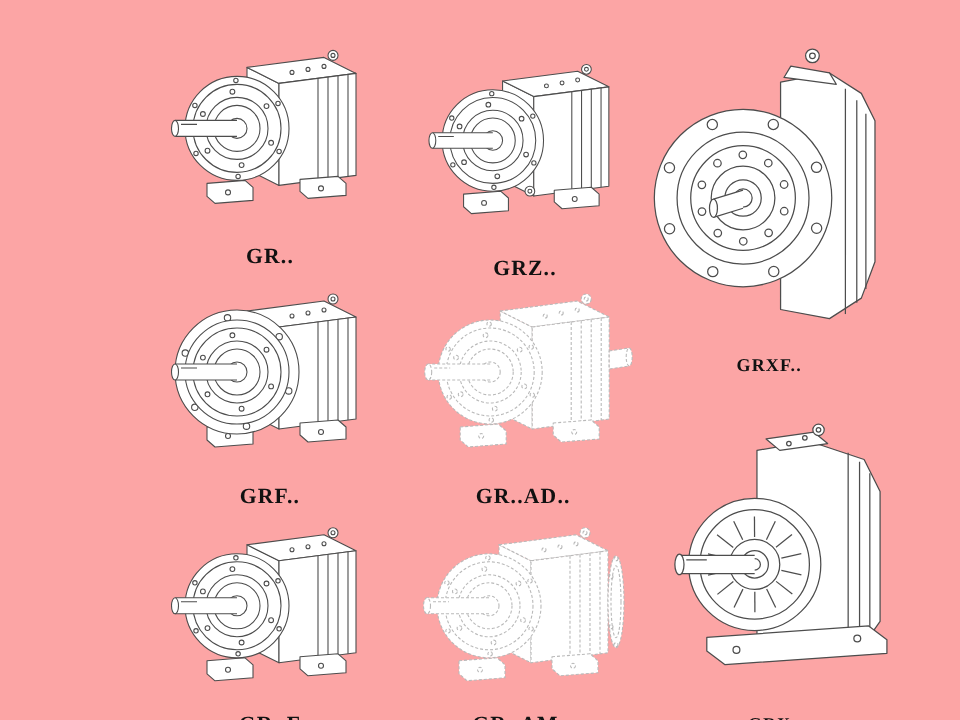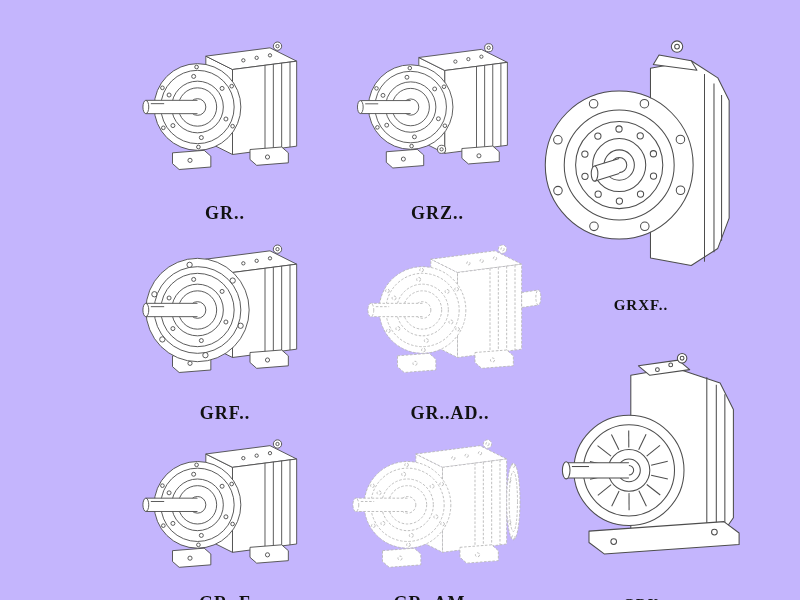--- a/index.html
+++ b/index.html
@@ -1,27 +1,27 @@
 <!DOCTYPE html>
 <html><head>
 <meta charset="utf-8">
 <style>
   html,body{margin:0;padding:0;background:#fff;}
-  #canvas{position:relative;width:800px;height:600px;background:#c4b5fd;overflow:hidden;
+  #canvas{position:relative;width:800px;height:600px;background:#fca5a5;overflow:hidden;
           font-family:"Liberation Serif",serif;}
   .cell{position:absolute;display:flex;flex-direction:column;align-items:center;justify-content:flex-end;}
   .art{width:100%;flex:1;display:flex;align-items:center;justify-content:center;}
   .art svg{width:100%;height:100%;}
   .lbl{font-weight:bold;font-size:18px;color:#111;letter-spacing:1px;margin-top:2px;white-space:nowrap;}
   .lbl.big{font-size:15px;}
   #cell-gr  {left:85px; top:2px;  width:200px;height:206px;}
-  #cell-grz {left:300px;top:2px;  width:195px;height:206px;justify-content:space-between;}
+  #cell-grz {left:300px;top:12px;  width:195px;height:206px;justify-content:space-between;}
   #cell-grxf{left:492px;top:2px;  width:218px;height:296px;}
   #cell-grf {left:85px; top:208px;width:200px;height:200px;}
-  #cell-grad{left:310px;top:208px;width:200px;height:200px;}
+  #cell-grad{left:296px;top:208px;width:200px;height:200px;}
   #cell-grff{left:85px; top:412px;width:200px;height:186px;}
   #cell-gram{left:295px;top:412px;width:200px;height:186px;}
   #cell-grx {left:492px;top:305px;width:228px;height:292px;}
 </style>
 </head>
 <body>
 
 <div id="canvas">
 
   <figure class="cell" id="cell-gr">

